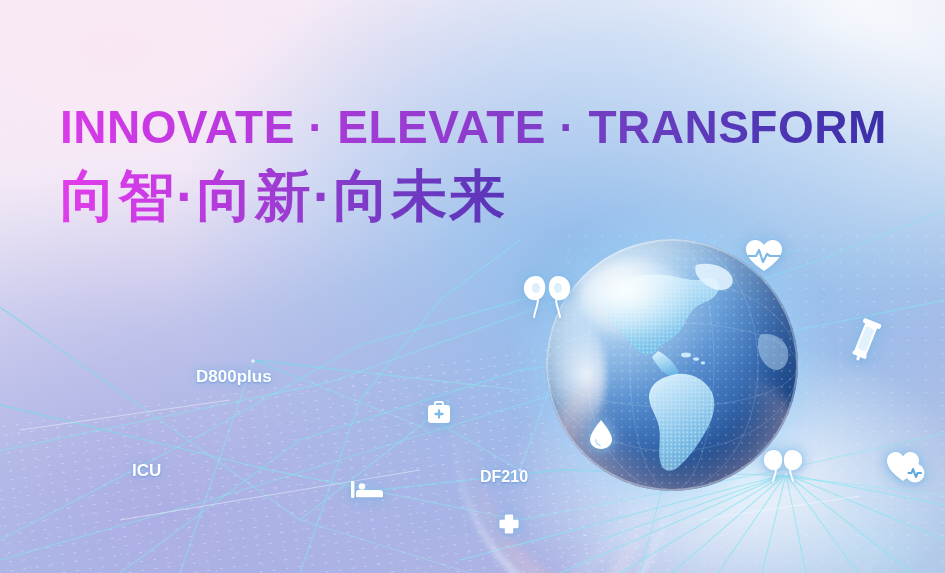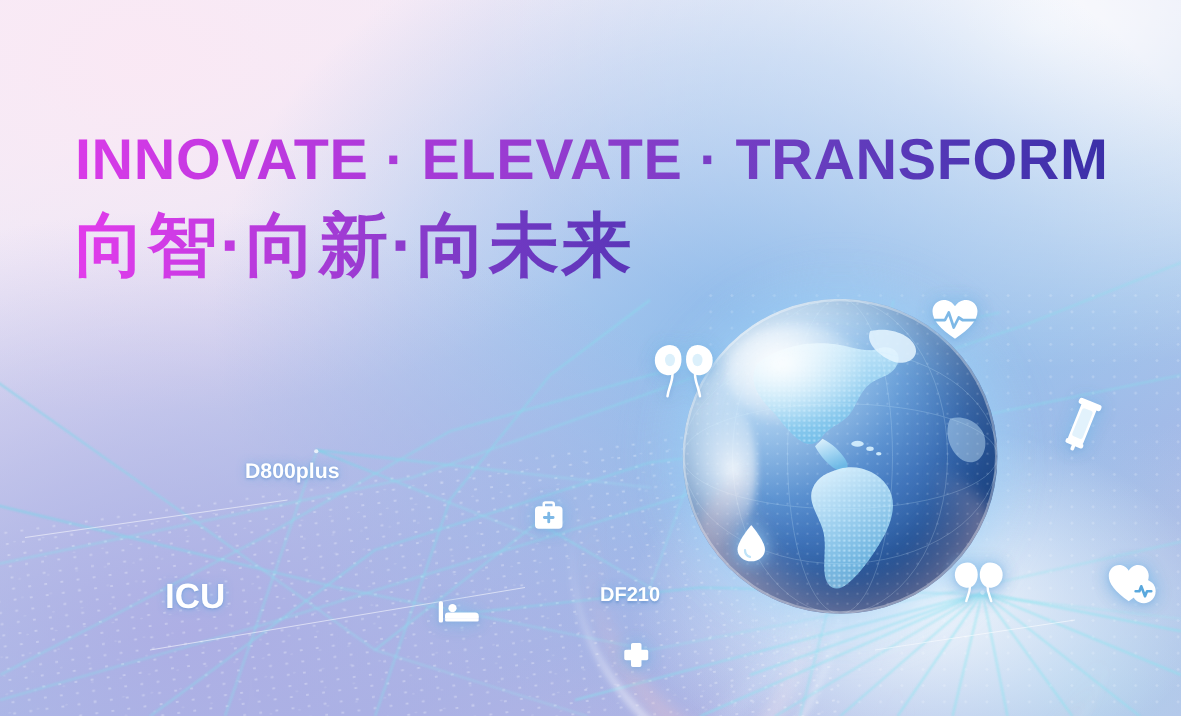--- a/index.html
+++ b/index.html
@@ -223,21 +223,21 @@
     color:transparent;-webkit-text-fill-color:transparent;
   }
 
   .tag{
     position:absolute;
     color:#ffffff;font-weight:700;
     text-shadow:0 0 8px rgba(120,180,235,.85),0 1px 2px rgba(60,110,180,.45);
     white-space:nowrap;
   }
   #tag-d800{left:196px;top:367px;font-size:17px;}
-  #tag-icu{left:132px;top:461px;font-size:28px;}
+  #tag-icu{left:132px;top:461px;font-size:17px;}
   #tag-df210{left:480px;top:468px;font-size:16px;}
 
   
   .ico{
     position:absolute;
     color:#ffffff;
     filter:drop-shadow(0 0 7px rgba(150,205,245,.95)) drop-shadow(0 1px 2px rgba(70,120,185,.4));
   }
   .ico svg{display:block;}
 

